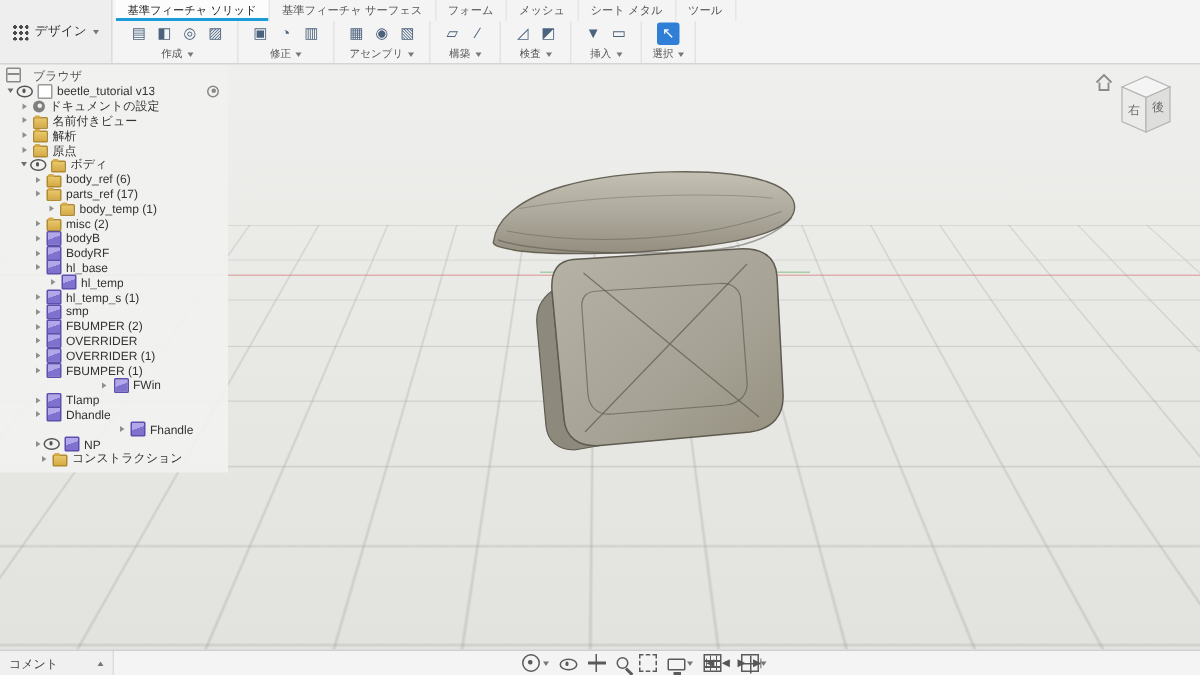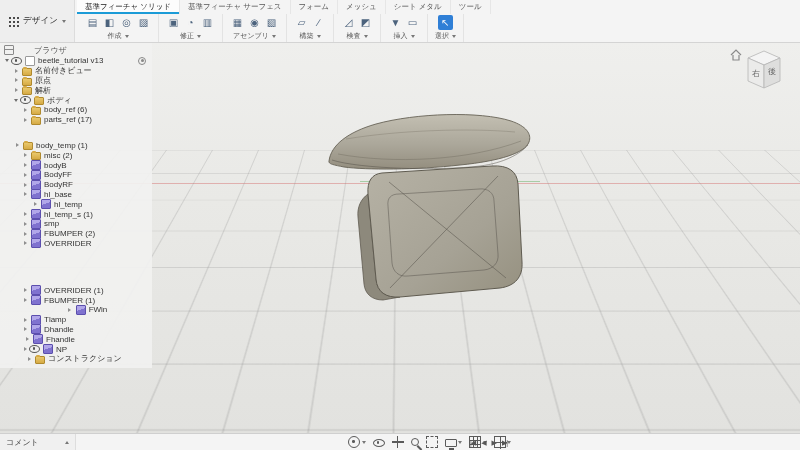--- a/index.html
+++ b/index.html
@@ -39,21 +39,21 @@
   .axis-red{position:absolute;left:0;right:0;top:141px;height:1px;background:rgba(205,70,70,.35)}
   .axis-green{position:absolute;left:360px;width:180px;top:139px;height:1px;background:rgba(70,160,70,.4)}
   #model{position:absolute;left:0;top:0;width:800px;height:392px;pointer-events:none}
 
   
   #viewcube{position:absolute;top:4px;right:8px;width:64px;height:56px}
 
   
   #browser{position:absolute;top:1px;left:0;width:152px;background:rgba(241,241,240,.93);
            padding:1px 0 4px;z-index:20}
-  .browser-header{display:flex;align-items:center;gap:20px;height:12px;padding-left:4px;
+  .browser-header{display:flex;align-items:center;gap:8px;height:12px;padding-left:4px;
                   font-size:8px;color:#555}
   .bh-icon{width:8px;height:8px;border:1px solid #8a8a8a;border-radius:1px;flex:none;
            background:linear-gradient(to bottom,transparent 3px,#8a8a8a 3px,#8a8a8a 4px,transparent 4px)}
   .trow{display:flex;align-items:center;height:9.8px;font-size:8px;color:#333;white-space:nowrap;cursor:default}
   .tarrow{width:8px;flex:none;display:flex;justify-content:center}
   .tarrow::before{content:'';border-top:2.5px solid transparent;border-bottom:2.5px solid transparent;
                   border-left:3.5px solid #8f8f8f}
   .tarrow.down::before{border-left:2.5px solid transparent;border-right:2.5px solid transparent;
                        border-top:3.5px solid #6f6f6f;border-bottom:none}
   .teye{width:9px;height:6px;border:1px solid #555;border-radius:50%;position:relative;flex:none;margin-right:1px}
@@ -264,72 +264,72 @@
       <div id="tree">
           <div class="trow" style="padding-left: 3px;">
             <span class="tarrow down"></span>
             <span class="teye"></span>
             <span class="tic tic-doc"></span>
             <span class="tlabel">beetle_tutorial v13</span>
             <span class="tbadge"></span>
           </div>
           <div class="trow" style="padding-left: 12px;">
             <span class="tarrow"></span>
+            <span class="tic tic-gear"></span>
+            <span class="tlabel">ドキュメントの設定</span>
+          </div>
+          <div class="trow" style="padding-left: 12px;">
+            <span class="tarrow"></span>
             <span class="tic tic-folder"></span>
             <span class="tlabel">名前付きビュー</span>
           </div>
           <div class="trow" style="padding-left: 12px;">
             <span class="tarrow"></span>
             <span class="tic tic-folder"></span>
+            <span class="tlabel">解析</span>
+          </div>
+          <div class="trow" style="padding-left: 12px;">
+            <span class="tarrow"></span>
+            <span class="tic tic-folder"></span>
             <span class="tlabel">原点</span>
-          </div>
-          <div class="trow" style="padding-left: 12px;">
-            <span class="tarrow"></span>
-            <span class="tic tic-folder"></span>
-            <span class="tlabel">解析</span>
           </div>
           <div class="trow" style="padding-left: 12px;">
             <span class="tarrow down"></span>
             <span class="teye"></span>
             <span class="tic tic-folder"></span>
             <span class="tlabel">ボディ</span>
           </div>
           <div class="trow" style="padding-left: 21px;">
             <span class="tarrow"></span>
             <span class="tic tic-folder"></span>
             <span class="tlabel">body_ref (6)</span>
           </div>
           <div class="trow" style="padding-left: 21px;">
             <span class="tarrow"></span>
             <span class="tic tic-folder"></span>
             <span class="tlabel">parts_ref (17)</span>
           </div>
-          <div class="trow" style="padding-left: 13px; margin-top: 16px;">
+          <div class="trow" style="padding-left: 30px;">
             <span class="tarrow"></span>
             <span class="tic tic-folder"></span>
             <span class="tlabel">body_temp (1)</span>
           </div>
           <div class="trow" style="padding-left: 21px;">
             <span class="tarrow"></span>
             <span class="tic tic-folder"></span>
             <span class="tlabel">misc (2)</span>
           </div>
           <div class="trow" style="padding-left: 21px;">
             <span class="tarrow"></span>
             <span class="tic tic-cube"></span>
             <span class="tlabel">bodyB</span>
           </div>
           <div class="trow" style="padding-left: 21px;">
             <span class="tarrow"></span>
             <span class="tic tic-cube"></span>
-            <span class="tlabel">BodyFF</span>
-          </div>
-          <div class="trow" style="padding-left: 21px;">
-            <span class="tarrow"></span>
-            <span class="tic tic-cube"></span>
             <span class="tlabel">BodyRF</span>
           </div>
           <div class="trow" style="padding-left: 21px;">
             <span class="tarrow"></span>
             <span class="tic tic-cube"></span>
             <span class="tlabel">hl_base</span>
           </div>
           <div class="trow" style="padding-left: 31px;">
             <span class="tarrow"></span>
             <span class="tic tic-cube"></span>
@@ -348,21 +348,21 @@
           <div class="trow" style="padding-left: 21px;">
             <span class="tarrow"></span>
             <span class="tic tic-cube"></span>
             <span class="tlabel">FBUMPER (2)</span>
           </div>
           <div class="trow" style="padding-left: 21px;">
             <span class="tarrow"></span>
             <span class="tic tic-cube"></span>
             <span class="tlabel">OVERRIDER</span>
           </div>
-          <div class="trow" style="padding-left: 21px; margin-top: 37px;">
+          <div class="trow" style="padding-left: 21px;">
             <span class="tarrow"></span>
             <span class="tic tic-cube"></span>
             <span class="tlabel">OVERRIDER (1)</span>
           </div>
           <div class="trow" style="padding-left: 21px;">
             <span class="tarrow"></span>
             <span class="tic tic-cube"></span>
             <span class="tlabel">FBUMPER (1)</span>
           </div>
           <div class="trow" style="padding-left: 21px; justify-content: center;">
@@ -373,21 +373,21 @@
           <div class="trow" style="padding-left: 21px;">
             <span class="tarrow"></span>
             <span class="tic tic-cube"></span>
             <span class="tlabel">Tlamp</span>
           </div>
           <div class="trow" style="padding-left: 21px;">
             <span class="tarrow"></span>
             <span class="tic tic-cube"></span>
             <span class="tlabel">Dhandle</span>
           </div>
-          <div class="trow" style="padding-left: 23px;">
+          <div class="trow" style="padding-left: 37px; margin-left: 40px;">
             <span class="tarrow"></span>
             <span class="tic tic-cube"></span>
             <span class="tlabel">Fhandle</span>
           </div>
           <div class="trow" style="padding-left: 21px;">
             <span class="tarrow"></span>
             <span class="teye"></span>
             <span class="tic tic-cube"></span>
             <span class="tlabel">NP</span>
           </div>

